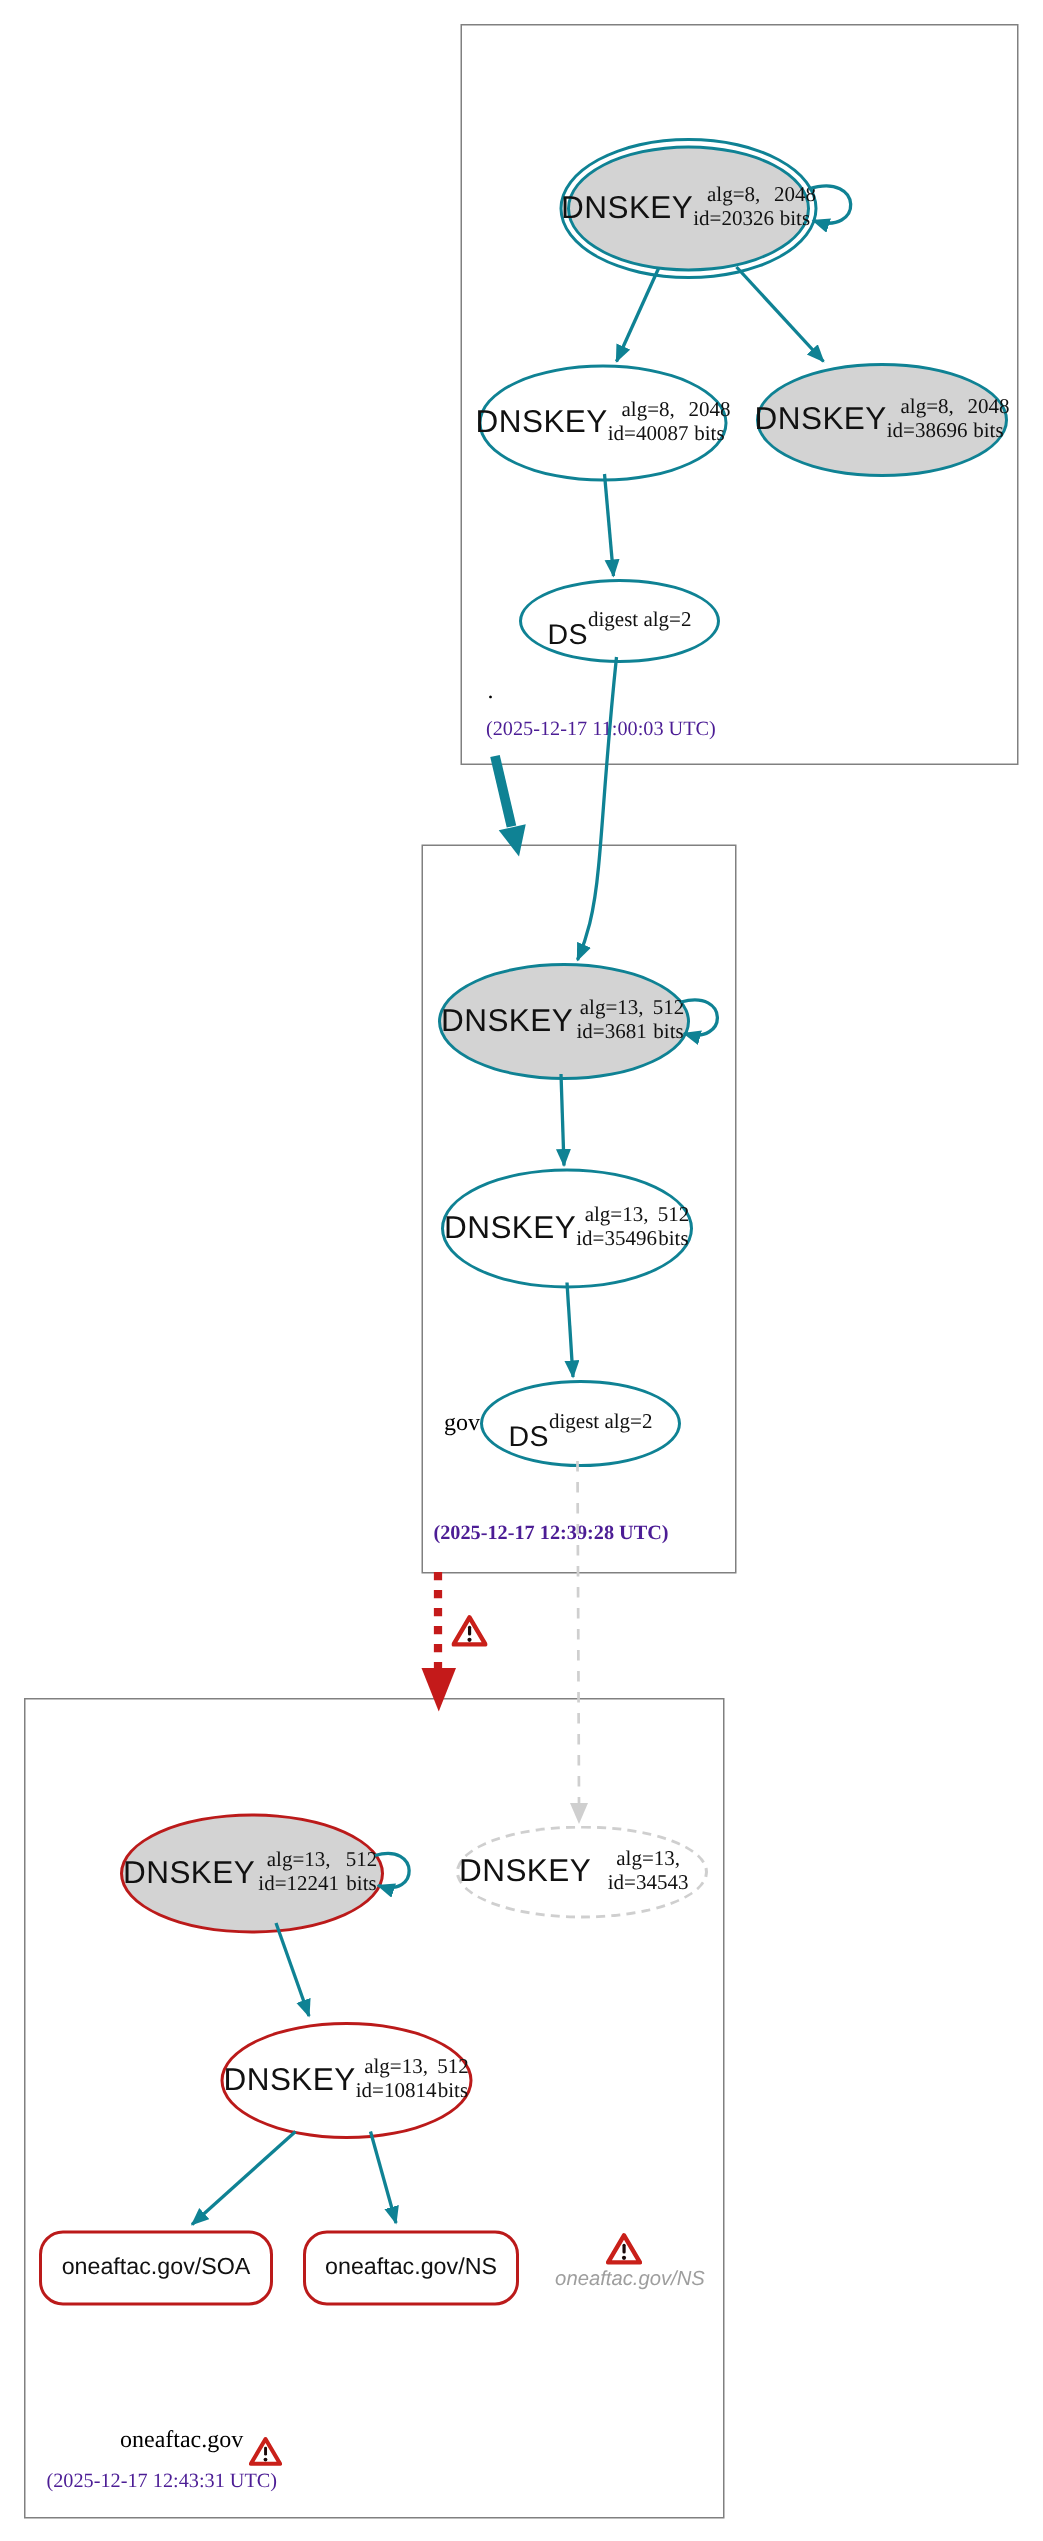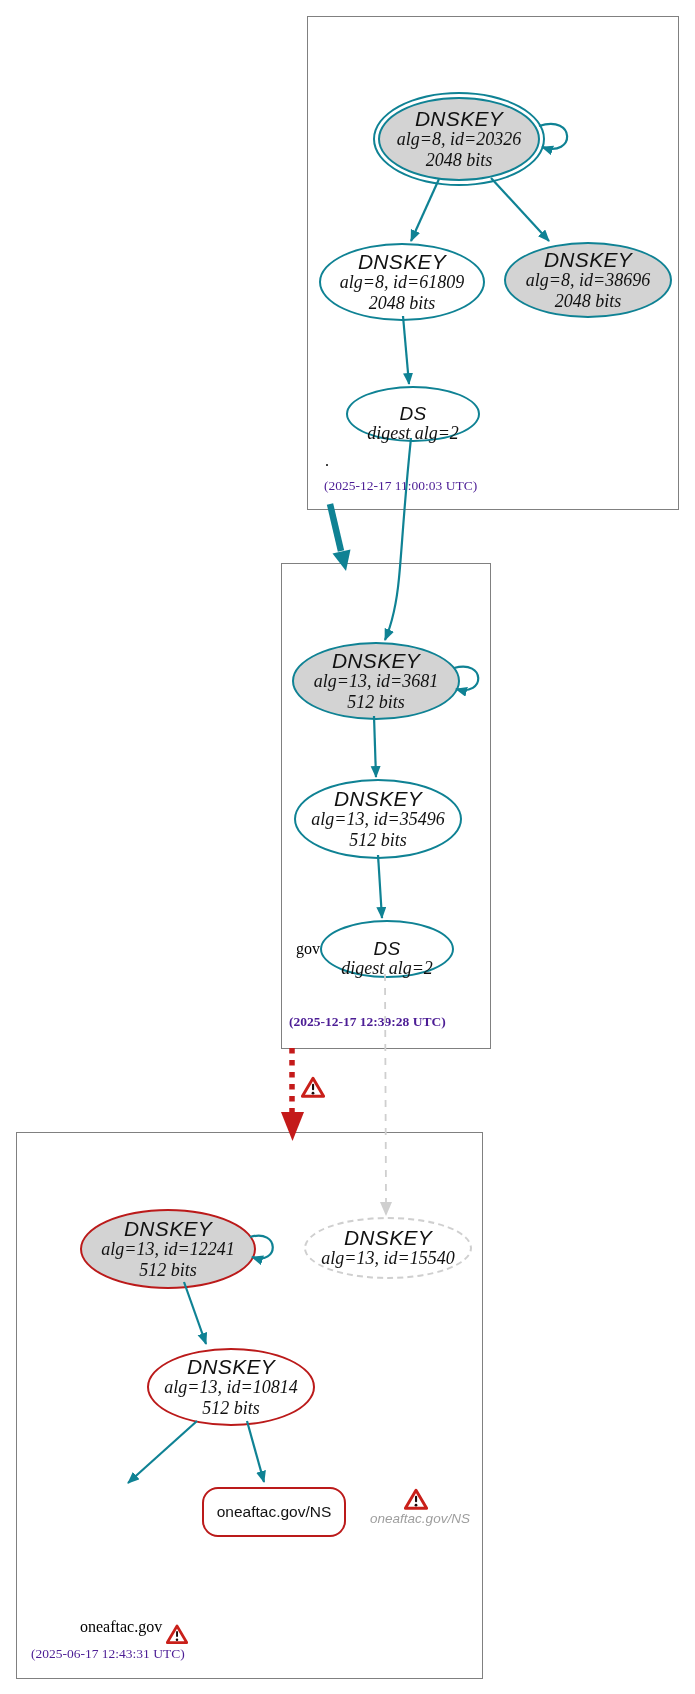--- a/index.html
+++ b/index.html
@@ -1,31 +1,31 @@
 <!DOCTYPE html>
 <html><head>
 <meta charset="utf-8">
 <style>
   html,body{margin:0;padding:0;background:#fff;}
   .graph{position:relative;width:695px;height:1694px;background:#fff;overflow:hidden;
          font-family:"Liberation Serif",serif;}
   .zone-box{position:absolute;border:1px solid #808080;background:transparent;}
   .zone-label{position:absolute;font:16px "Liberation Serif",serif;color:#000;white-space:nowrap;}
   .zone-ts{position:absolute;font:13.5px "Liberation Serif",serif;color:#4c1d95;white-space:nowrap;}
-  .ellipse{position:absolute;border-radius:50%;display:flex;flex-direction:column;
-           align-items:center;justify-content:center;text-align:center;background:#fff;z-index:2;font-style:italic;}
+  .ellipse{position:absolute;border-radius:50%;display:flex;flex-direction:row;
+           align-items:center;justify-content:center;text-align:center;background:#fff;z-index:2;}
   .ellipse.gray{background:#d3d3d3;}
   .teal-border{border:2.2px solid #0f8294;}
   .red-border{border:2.6px solid #bb1a1a;}
   .dashed-border{border:2px dashed #cfcfcf;background:#fff;}
   .inner-ring{position:absolute;inset:3px;border:2.2px solid #0f8294;border-radius:50%;background:#d3d3d3;}
   .node-title{position:relative;font-family:"Liberation Sans",sans-serif;font-size:21px;
               line-height:1.02;color:#111;letter-spacing:.3px;}
   .node-title.small{font-size:19px;margin-top:20px;}
-  .node-detail{position:relative;font-family:"Liberation Serif",serif;font-size:18px;
+  .node-detail{position:relative;font-family:"Liberation Serif",serif;font-size:14px;
                line-height:1.15;color:#111;}
   .rrect{position:absolute;border:2.4px solid #bb1a1a;border-radius:16px;background:#fff;
          display:flex;align-items:center;justify-content:center;
          font:15.5px "Liberation Sans",sans-serif;color:#111;z-index:2;white-space:nowrap;}
   .edges{position:absolute;left:0;top:0;z-index:5;pointer-events:none;}
   .warn{position:absolute;z-index:6;}
   .muted-caption{position:absolute;z-index:6;font:italic 13.5px "Liberation Sans",sans-serif;
                  color:#9e9e9e;text-align:center;white-space:nowrap;}
 </style>
 </head>
@@ -36,32 +36,32 @@
   <div class="zone-box" style="left:307px;top:16px;width:370px;height:492px;"></div>
   <div class="zone-label" style="left:325px;top:452px;">.</div>
   <div class="zone-ts" style="left:324px;top:478px;">(2025-12-17 11:00:03 UTC)</div>
 
   <div class="zone-box" style="left:281px;top:563px;width:208px;height:484px;"></div>
   <div class="zone-label" style="left:296px;top:940px;">gov</div>
   <div class="zone-ts" style="left:289px;top:1014px;font-weight:bold;">(2025-12-17 12:39:28 UTC)</div>
 
   <div class="zone-box" style="left:16px;top:1132px;width:465px;height:545px;"></div>
   <div class="zone-label" style="left:40px;top:1618px;margin-left:40px;">oneaftac.gov</div>
-  <div class="zone-ts" style="left:31px;top:1646px;">(2025-06-17 12:43:31 UTC)</div>
+  <div class="zone-ts" style="left:31px;top:1646px;">(2025-12-17 12:43:31 UTC)</div>
 
   <div class="ellipse teal-border" style="left:373px;top:92px;width:168px;height:90px;background:transparent;">
     <div class="inner-ring"></div>
     <span class="node-title">DNSKEY</span>
     <span class="node-detail">alg=8, id=20326</span>
     <span class="node-detail">2048 bits</span>
   </div>
 
   <div class="ellipse teal-border" style="left:319px;top:243px;width:162px;height:74px;">
     <span class="node-title">DNSKEY</span>
-    <span class="node-detail">alg=8, id=61809</span>
+    <span class="node-detail">alg=8, id=40087</span>
     <span class="node-detail">2048 bits</span>
   </div>
 
   <div class="ellipse teal-border gray" style="left:504px;top:242px;width:164px;height:72px;">
     <span class="node-title">DNSKEY</span>
     <span class="node-detail">alg=8, id=38696</span>
     <span class="node-detail">2048 bits</span>
   </div>
 
   <div class="ellipse teal-border" style="left:346px;top:386px;width:130px;height:52px;">
@@ -87,29 +87,32 @@
   </div>
 
   <div class="ellipse red-border gray" style="left:80px;top:1209px;width:172px;height:76px;">
     <span class="node-title">DNSKEY</span>
     <span class="node-detail">alg=13, id=12241</span>
     <span class="node-detail">512 bits</span>
   </div>
 
   <div class="ellipse dashed-border" style="left:304px;top:1217px;width:164px;height:58px;">
     <span class="node-title">DNSKEY</span>
-    <span class="node-detail">alg=13, id=15540</span>
+    <span class="node-detail">alg=13, id=34543</span>
   </div>
 
   <div class="ellipse red-border" style="left:147px;top:1348px;width:164px;height:74px;">
     <span class="node-title">DNSKEY</span>
     <span class="node-detail">alg=13, id=10814</span>
     <span class="node-detail">512 bits</span>
   </div>
 
+  <div class="rrect" style="left:26px;top:1487px;width:152px;height:46px;">
+    <span>oneaftac.gov/SOA</span>
+  </div>
 
   <div class="rrect" style="left:202px;top:1487px;width:140px;height:46px;">
     <span>oneaftac.gov/NS</span>
   </div>
 
   <div class="muted-caption" style="left:367px;top:1511px;width:106px;">oneaftac.gov/NS</div>
 
   <svg class="warn" style="left:301px;top:1076px;" width="24" height="23" viewBox="0 0 26 24">
     <path d="M13 2 L24.5 21.5 L1.5 21.5 Z" fill="#fff" stroke="#c9201a" stroke-width="3.2" stroke-linejoin="round"></path>
     <rect x="11.9" y="8" width="2.3" height="7" rx="1.1" fill="#1a0a0a"></rect>

